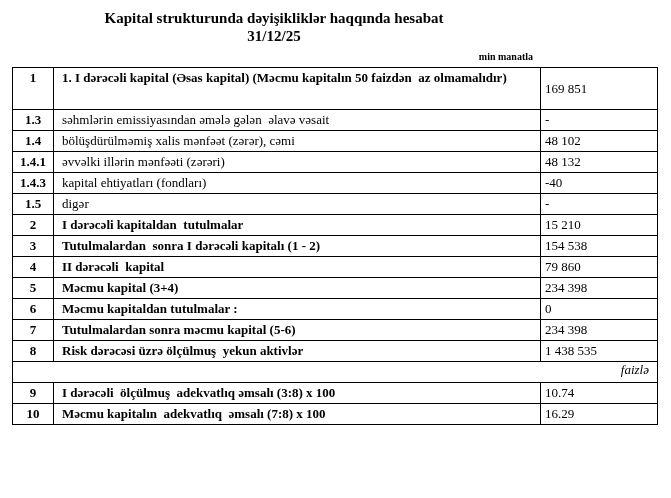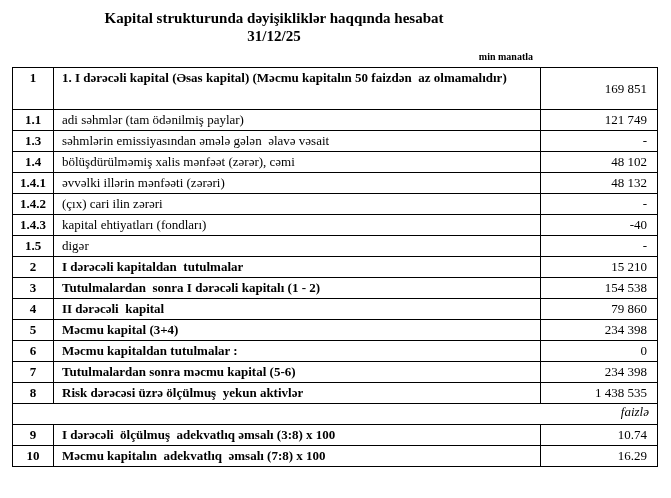--- a/index.html
+++ b/index.html
@@ -52,21 +52,20 @@
     font-weight: bold;
     vertical-align: top;
   }
   td.label {
     text-align: left;
     padding-left: 8px;
     vertical-align: top;
     white-space: pre-wrap;
   }
   td.value {
-    text-align: right;
     padding-right: 10px;
     vertical-align: middle;
   }
   tr.bold td.label { font-weight: bold; font-family: Liberation Serif, serif; }
   tr.first-row td { height: 37px; }
   td.divider-cell {
     text-align: right;
     font-style: italic;
     font-weight: normal;
     padding: 0 8px 4px 4px;
@@ -87,43 +86,33 @@
         <col class="c-label">
         <col class="c-value">
     </colgroup>
     <tbody id="table-body">
         <tr class="bold first-row">
           <td class="num">1</td>
           <td class="label">1. I dərəcəli kapital (Əsas kapital) (Məcmu kapitalın 50 faizdən  az olmamalıdır)</td>
           <td class="value">169 851</td>
         </tr>
         <tr class="">
-          <td class="num">1.1</td>
-          <td class="label">adi səhmlər (tam ödənilmiş paylar)</td>
-          <td class="value">121 749</td>
-        </tr>
-        <tr class="">
           <td class="num">1.3</td>
           <td class="label">səhmlərin emissiyasından əmələ gələn  əlavə vəsait</td>
           <td class="value">-</td>
         </tr>
         <tr class="">
           <td class="num">1.4</td>
           <td class="label">bölüşdürülməmiş xalis mənfəət (zərər), cəmi</td>
           <td class="value">48 102</td>
         </tr>
         <tr class="">
           <td class="num">1.4.1</td>
           <td class="label">əvvəlki illərin mənfəəti (zərəri)</td>
           <td class="value">48 132</td>
-        </tr>
-        <tr class="">
-          <td class="num">1.4.2</td>
-          <td class="label">(çıx) cari ilin zərəri</td>
-          <td class="value">-</td>
         </tr>
         <tr class="">
           <td class="num">1.4.3</td>
           <td class="label">kapital ehtiyatları (fondları)</td>
           <td class="value">-40</td>
         </tr>
         <tr class="">
           <td class="num">1.5</td>
           <td class="label">digər</td>
           <td class="value">-</td>

